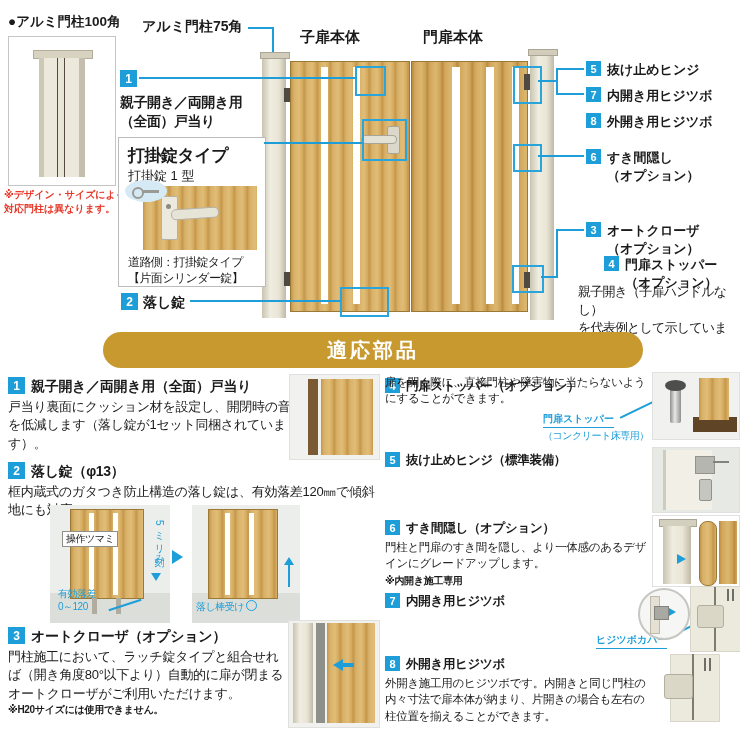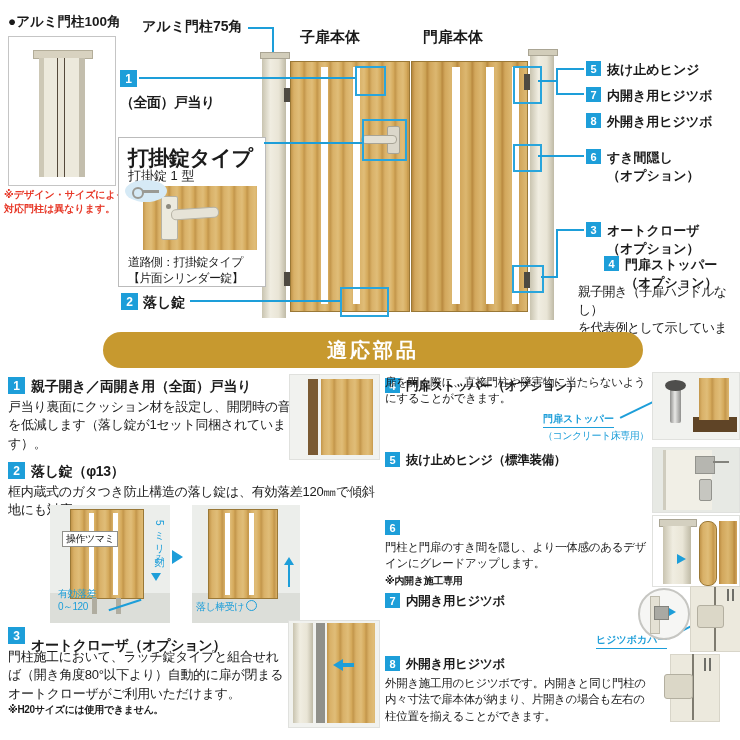--- a/index.html
+++ b/index.html
@@ -76,25 +76,26 @@
   <div class="bbox" style="left:355px;top:66px;width:27px;height:26px;"></div>
   <div class="bbox" style="left:362px;top:119px;width:41px;height:38px;"></div>
   <div class="bbox" style="left:340px;top:287px;width:45px;height:26px;"></div>
   <div class="bbox" style="left:513px;top:66px;width:25px;height:34px;"></div>
   <div class="bbox" style="left:513px;top:144px;width:25px;height:24px;"></div>
   <div class="bbox" style="left:512px;top:265px;width:28px;height:24px;"></div>
 
   <div class="badge lg" style="left:120px;top:70px;">1</div>
   <div class="bline" style="left:139px;top:77px;width:216px;height:2px;"></div>
   <div class="abs b" style="left:120px;top:93px;font-size:14px;line-height:1.35;letter-spacing:-0.5px;">
+    <div>親子開き／両開き用</div>
     <div>（全面）戸当り</div>
   </div>
 
   <div class="abs" style="left:118px;top:137px;width:146px;height:148px;border:1px solid #bbb;background:#fff;">
-    <div class="abs b" style="left:9px;top:6px;font-size:21px;letter-spacing:-0.5px;">打掛錠タイプ</div>
+    <div class="abs b" style="left:9px;top:6px;font-size:17px;letter-spacing:-0.5px;">打掛錠タイプ</div>
     <div class="abs" style="left:9px;top:29px;font-size:13px;">打掛錠 1 型</div>
     <div class="abs wood" style="left:24px;top:48px;width:114px;height:64px;border:1px solid #a8judge;">
       <div class="abs" style="left:18px;top:10px;width:15px;height:42px;background:#eceade;border:1px solid #b5b2a4;border-radius:2px;"></div>
       <div class="abs" style="left:28px;top:22px;width:46px;height:9px;background:#e6e3d7;border:1px solid #b5b2a4;border-radius:5px;transform:rotate(-4deg);"></div>
       <div class="abs" style="left:23px;top:18px;width:5px;height:5px;background:#8d8a7e;border-radius:50%;"></div>
     </div>
     <div class="abs" style="left:6px;top:42px;width:42px;height:22px;background:#d6eaf6;border-radius:50%;">
       <div class="abs" style="left:7px;top:7px;width:8px;height:8px;border:2px solid #9a9a94;border-radius:50%;"></div>
       <div class="abs" style="left:18px;top:10px;width:16px;height:3px;background:#9a9a94;"></div>
     </div>
@@ -183,21 +184,21 @@
       <div class="abs" style="left:40px;top:3px;width:5px;height:82px;background:#fff;"></div>
     </div>
     <div class="abs tri-u" style="left:92px;top:52px;"></div>
     <div class="bline" style="left:96px;top:60px;width:2px;height:22px;"></div>
   </div>
   <div class="abs bluetxt" style="left:196px;top:600px;font-size:10px;letter-spacing:-0.5px;">
     <span>落し棒受け</span><span style="display:inline-block;width:9px;height:9px;border:1.5px solid #1d9ed9;border-radius:50%;margin-left:2px;vertical-align:-1px;"></span>
   </div>
 
   <div class="badge lg" style="left:8px;top:627px;">3</div>
-  <div class="abs title-l" style="left:31px;top:628px;margin-top:9px;">オートクローザ（オプション）</div>
+  <div class="abs title-l" style="left:31px;top:628px;">オートクローザ（オプション）</div>
   <div class="abs body-l" style="left:8px;top:648px;width:280px;">門柱施工において、ラッチ錠タイプと組合せれば（開き角度80°以下より）自動的に扉が閉まるオートクローザがご利用いただけます。</div>
   <div class="abs note b" style="left:8px;top:703px;">※H20サイズには使用できません。</div>
   <div class="abs photobg" style="left:288px;top:620px;width:90px;height:106px;">
     <div class="abs post" style="left:4px;top:2px;width:20px;height:100px;"></div>
     <div class="abs" style="left:27px;top:2px;width:9px;height:100px;background:#90908a;"></div>
     <div class="abs wood" style="left:38px;top:2px;width:48px;height:100px;"></div>
     <div class="abs tri-l" style="left:44px;top:38px;"></div>
     <div class="bline" style="left:53px;top:42px;width:12px;height:4px;"></div>
   </div>
 
@@ -217,20 +218,21 @@
   <div class="badge sm" style="left:385px;top:452px;">5</div>
   <div class="abs title-r" style="left:406px;top:452px;">抜け止めヒンジ（標準装備）</div>
   <div class="abs photobg" style="left:652px;top:447px;width:86px;height:64px;background:#e7e9e4;">
     <div class="abs" style="left:10px;top:2px;width:46px;height:60px;background:#f1efe6;border-left:3px solid #cfccbe;"></div>
     <div class="abs" style="left:42px;top:8px;width:18px;height:16px;background:#b6b6b0;border:1px solid #93938d;"></div>
     <div class="abs" style="left:60px;top:13px;width:16px;height:2px;background:#83837d;"></div>
     <div class="abs" style="left:46px;top:31px;width:11px;height:20px;background:#c6c6c0;border:1px solid #93938d;border-radius:2px;"></div>
   </div>
 
   <div class="badge sm" style="left:385px;top:520px;">6</div>
+  <div class="abs title-r" style="left:406px;top:520px;">すき間隠し（オプション）</div>
   <div class="abs body-r" style="left:385px;top:539px;width:265px;">門柱と門扉のすき間を隠し、より一体感のあるデザインにグレードアップします。</div>
   <div class="abs note b" style="left:385px;top:574px;">※内開き施工専用</div>
   <div class="abs photobg" style="left:652px;top:515px;width:86px;height:70px;background:#fff;">
     <div class="abs" style="left:6px;top:3px;width:36px;height:6px;background:#d4d0c0;border:1px solid #aaa594;"></div>
     <div class="abs post" style="left:10px;top:10px;width:28px;height:58px;"></div>
     <div class="abs wood" style="left:46px;top:5px;width:16px;height:63px;border-radius:8px;border:1px solid #9a7836;"></div>
     <div class="abs wood2" style="left:66px;top:5px;width:18px;height:63px;"></div>
     <div class="abs tri-r" style="left:24px;top:38px;border-top-width:5px;border-bottom-width:5px;border-left-width:9px;"></div>
   </div>
 

